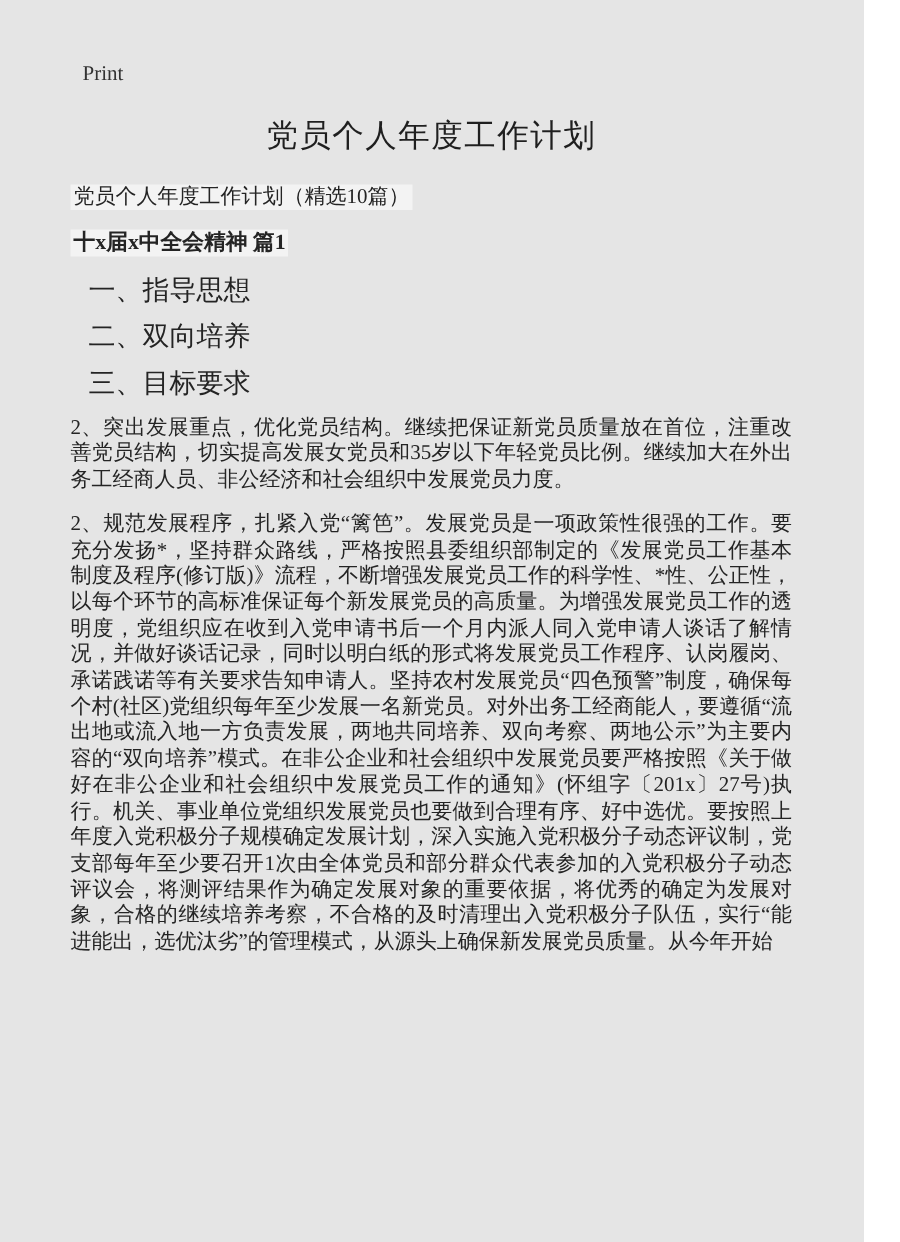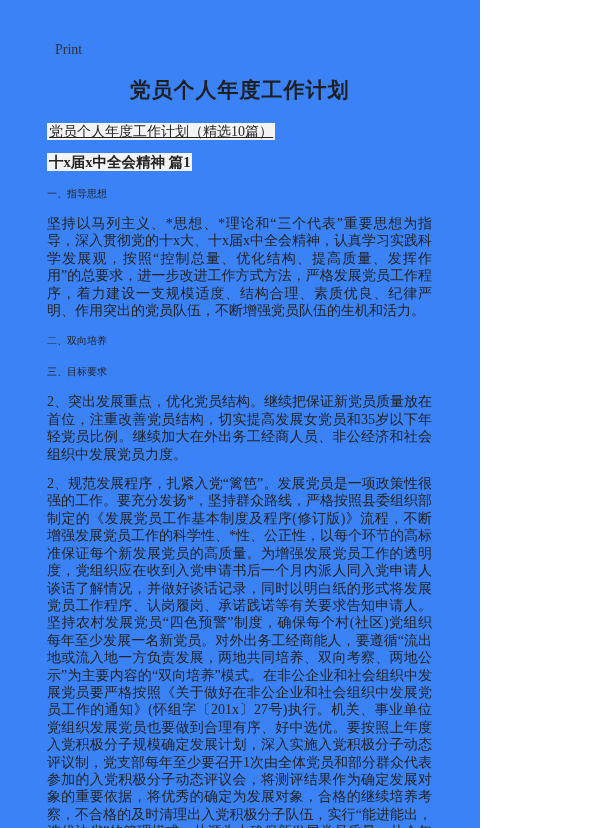--- a/index.html
+++ b/index.html
@@ -5,64 +5,63 @@
   html, body {
     margin: 0;
     padding: 0;
     background: #ffffff;
     width: 600px;
     height: 828px;
     overflow: hidden;
   }
   .page {
     position: relative;
-    width: 480px;
+    width: 576px;
     height: 828px;
-    background: #3b82f6;
+    background: #e5e5e5;
     box-sizing: border-box;
     padding: 42px 48px 0 47px;
     font-family: "Liberation Serif", "DejaVu Serif", serif;
     color: #242424;
   }
   .print-label {
     font-family: "Liberation Serif", "DejaVu Serif", serif;
     font-size: 14px;
     color: #333333;
     margin: 0 0 18px 8px;
     cursor: pointer;
   }
   .doc-title {
     font-size: 21px;
-    font-weight: 700;
+    font-weight: 400;
     text-align: center;
     color: #1f1f1f;
     margin: 0 0 18px 0;
     letter-spacing: 1px;
   }
   .subtitle-row {
     margin: 0 0 11px 0;
     font-size: 14px;
     line-height: 19px;
-    text-decoration: underline;
   }
   .article-heading-row {
     margin: 0 0 12px 0;
     font-size: 14.5px;
     font-weight: 700;
     line-height: 20px;
   }
   .hl {
     background: #f3f3f3;
     padding: 1px 2px;
   }
   .section-heading {
-    font-size: 10px;
+    font-size: 18px;
     font-weight: 400;
     color: #242424;
-    margin: 0 0 12px 0;
+    margin: 0 0 12px 12px;
     line-height: 19px;
   }
   .body-para {
     font-size: 14px;
     line-height: 17.4px;
     text-align: justify;
     color: #242424;
     margin: 0 0 12px 0;
   }
 </style>
@@ -78,21 +77,20 @@
   <div class="subtitle-row">
     <span class="hl">党员个人年度工作计划（精选10篇）</span>
   </div>
 
   <div class="article-heading-row">
     <span class="hl">十x届x中全会精神 篇1</span>
   </div>
 
   <h3 class="section-heading">一、指导思想</h3>
 
-  <p class="body-para">坚持以马列主义、*思想、*理论和“三个代表”重要思想为指导，深入贯彻党的十x大、十x届x中全会精神，认真学习实践科学发展观，按照“控制总量、优化结构、提高质量、发挥作用”的总要求，进一步改进工作方式方法，严格发展党员工作程序，着力建设一支规模适度、结构合理、素质优良、纪律严明、作用突出的党员队伍，不断增强党员队伍的生机和活力。</p>
 
   <h3 class="section-heading">二、双向培养</h3>
 
 
   <h3 class="section-heading">三、目标要求</h3>
 
   <p class="body-para">2、突出发展重点，优化党员结构。继续把保证新党员质量放在首位，注重改善党员结构，切实提高发展女党员和35岁以下年轻党员比例。继续加大在外出务工经商人员、非公经济和社会组织中发展党员力度。</p>
 
   <p class="body-para">2、规范发展程序，扎紧入党“篱笆”。发展党员是一项政策性很强的工作。要充分发扬*，坚持群众路线，严格按照县委组织部制定的《发展党员工作基本制度及程序(修订版)》流程，不断增强发展党员工作的科学性、*性、公正性，以每个环节的高标准保证每个新发展党员的高质量。为增强发展党员工作的透明度，党组织应在收到入党申请书后一个月内派人同入党申请人谈话了解情况，并做好谈话记录，同时以明白纸的形式将发展党员工作程序、认岗履岗、承诺践诺等有关要求告知申请人。坚持农村发展党员“四色预警”制度，确保每个村(社区)党组织每年至少发展一名新党员。对外出务工经商能人，要遵循“流出地或流入地一方负责发展，两地共同培养、双向考察、两地公示”为主要内容的“双向培养”模式。在非公企业和社会组织中发展党员要严格按照《关于做好在非公企业和社会组织中发展党员工作的通知》(怀组字〔201x〕27号)执行。机关、事业单位党组织发展党员也要做到合理有序、好中选优。要按照上年度入党积极分子规模确定发展计划，深入实施入党积极分子动态评议制，党支部每年至少要召开1次由全体党员和部分群众代表参加的入党积极分子动态评议会，将测评结果作为确定发展对象的重要依据，将优秀的确定为发展对象，合格的继续培养考察，不合格的及时清理出入党积极分子队伍，实行“能进能出，选优汰劣”的管理模式，从源头上确保新发展党员质量。从今年开始</p>
 

